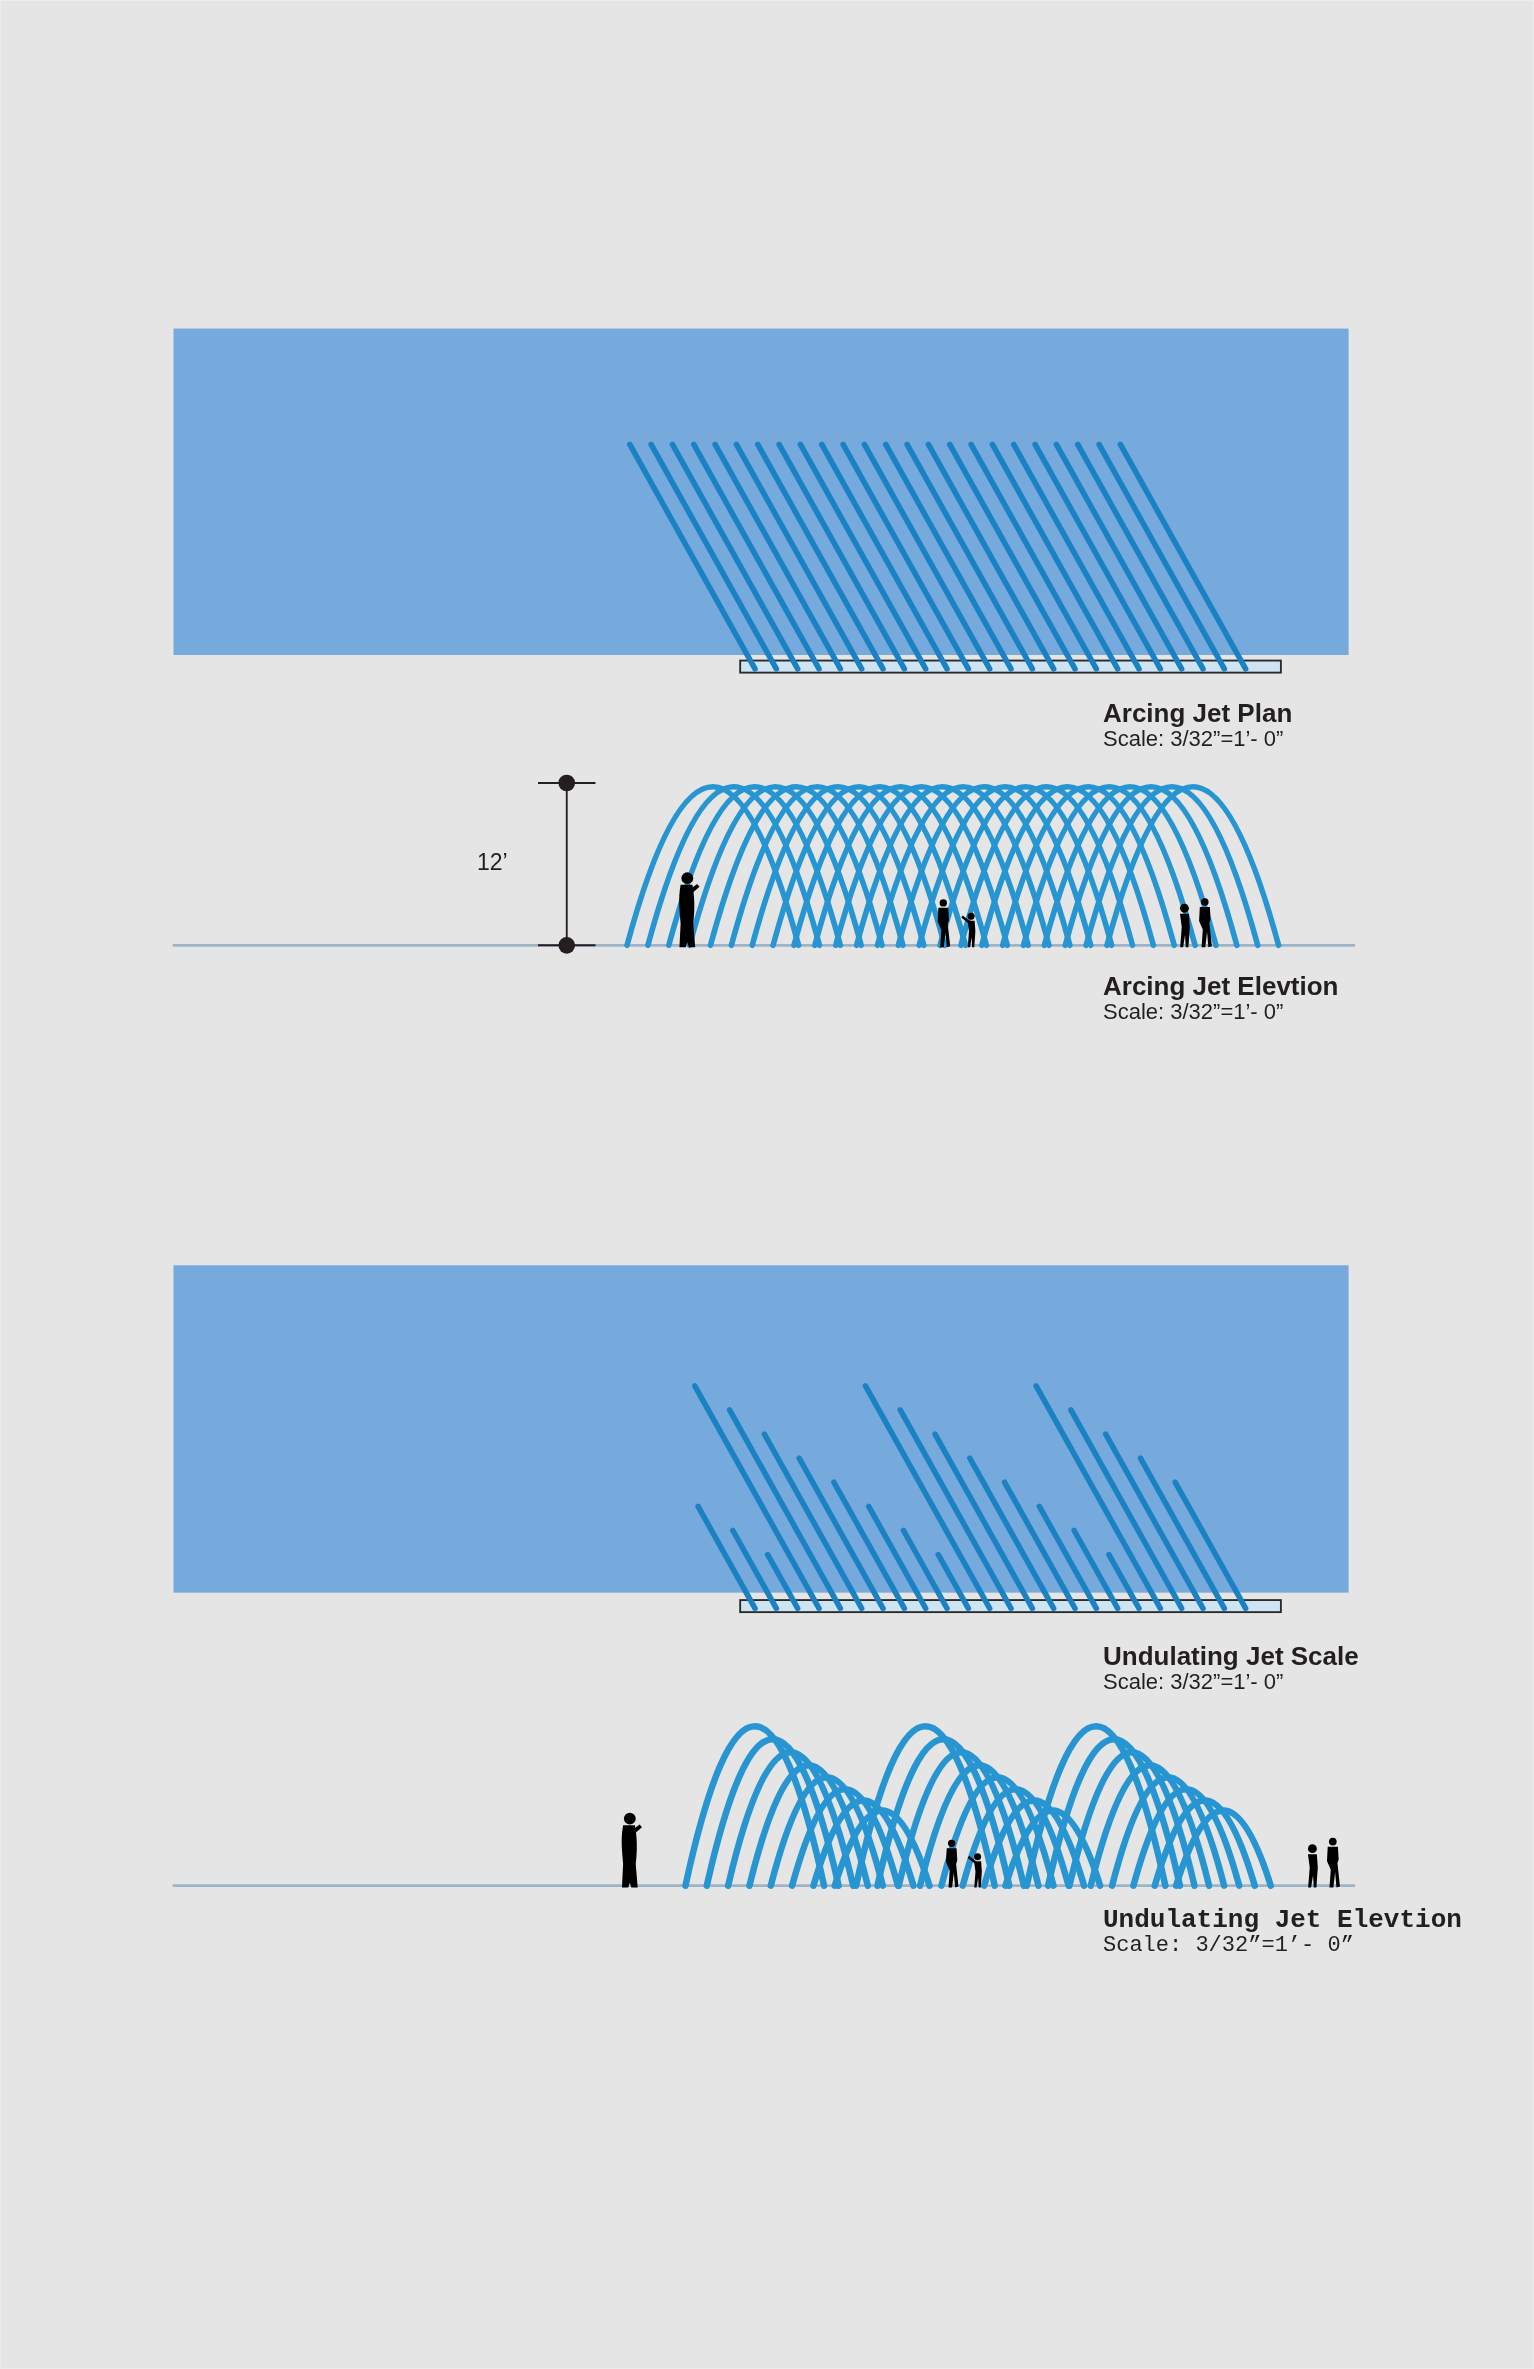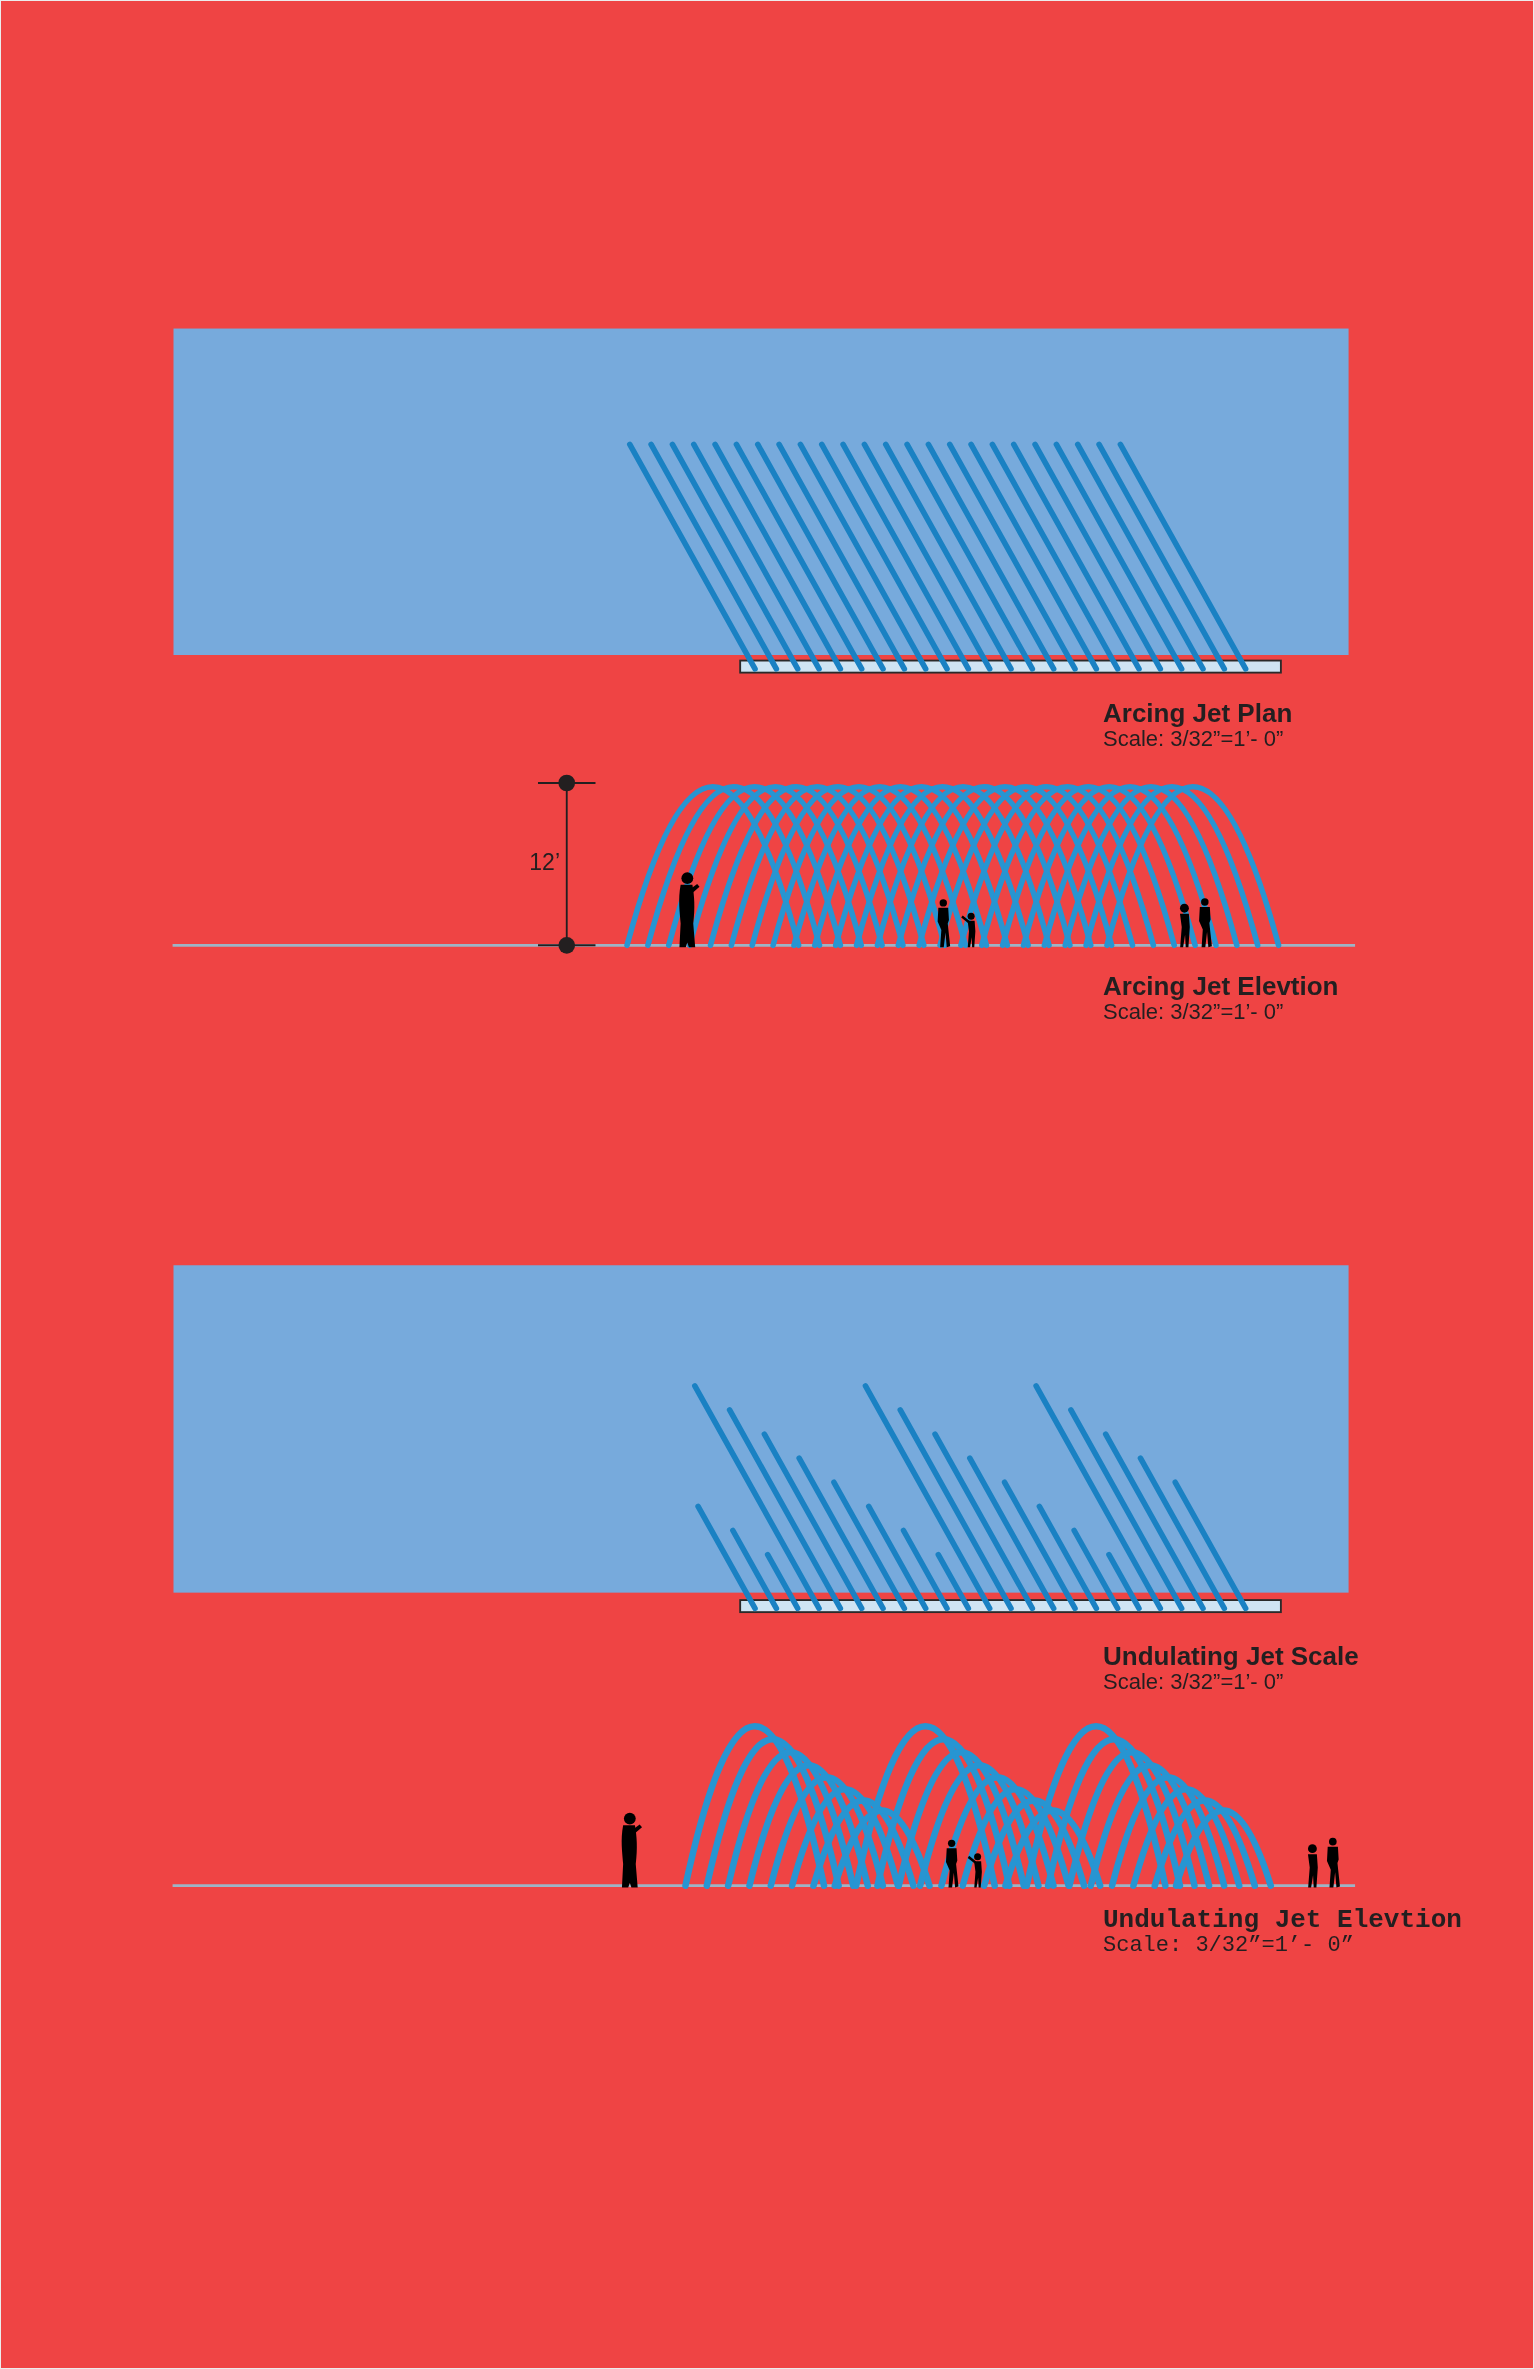--- a/index.html
+++ b/index.html
@@ -1,19 +1,19 @@
 <!DOCTYPE html>
 <html style="font-size:15px"><head>
 <meta charset="utf-8">
 <style>
   html,body{margin:0;padding:0;background:#fff;}
   .page{
     position:relative;
     width:1534px;height:2369px;
-    background:#ef4444;
+    background:#e5e5e5;
     border:1.9px solid #ececec;
     box-sizing:border-box;
     font-family:"Liberation Sans", sans-serif;
     overflow:hidden;
   }
   svg.canvas{position:absolute;left:0;top:0;}
   .caption{
     position:absolute;
     color:#231f20;
     text-align:left;
@@ -29,21 +29,20 @@
     font-weight:400;
     line-height:22px;
   }
   .cap1{left:1102px;top:697px;}
   .cap2{left:1102px;top:970px;}
   .cap3{left:1102px;top:1640px;}
   .cap4{left:1102px;top:1904px;font-family:Liberation Mono, monospace;}
   .dim-label{
     position:absolute;
     left:476px;top:848px;width:83px;
-    text-align:right;
     font-size:23px;font-weight:500;color:#231f20;
   }
 </style>
 </head>
 <body>
 
 <div class="page">
 
   <svg class="canvas" id="art" width="1534" height="2369" xmlns="http://www.w3.org/2000/svg" viewBox="0 0 1654 2554">
     <g id="g-arcing-plan">

